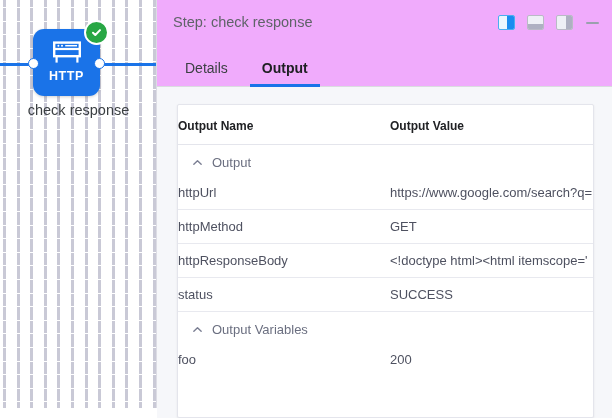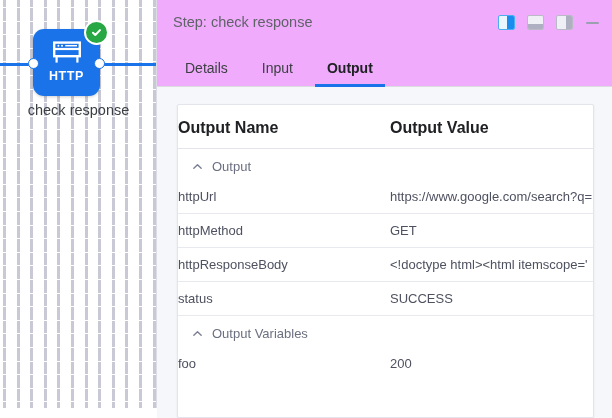--- a/index.html
+++ b/index.html
@@ -267,21 +267,21 @@
     overflow: hidden;
   }
 
   table.out-table {
     width: 100%;
     border-collapse: collapse;
     table-layout: fixed;
   }
   table.out-table th {
     text-align: left;
-    font-size: 16px;
+    font-size: 12px;
     font-weight: bold;
     color: #202124;
     padding: 14px 0 11px 0;
     border-bottom: 1px solid #e4e5ec;
     white-space: nowrap;
   }
   th.col-name  { width: 212px; padding-left: 14px; }
   th.col-value { padding-left: 4px; }
 
   table.out-table td {
@@ -364,21 +364,20 @@
       <div class="header-actions">
         <div class="layout-btn active"></div>
         <div class="layout-btn bottom"></div>
         <div class="layout-btn rightpane"></div>
         <div class="minimize-btn"></div>
       </div>
     </div>
 
     <div class="tabs">
       <div class="tab">Details</div>
-      <div class="tab">Input</div>
       <div class="tab active">Output</div>
     </div>
 
     <div class="panel-body">
       <div class="table-card">
         <table class="out-table">
           <thead>
             <tr>
               <th class="col-name">Output Name</th>
               <th class="col-value">Output Value</th>

